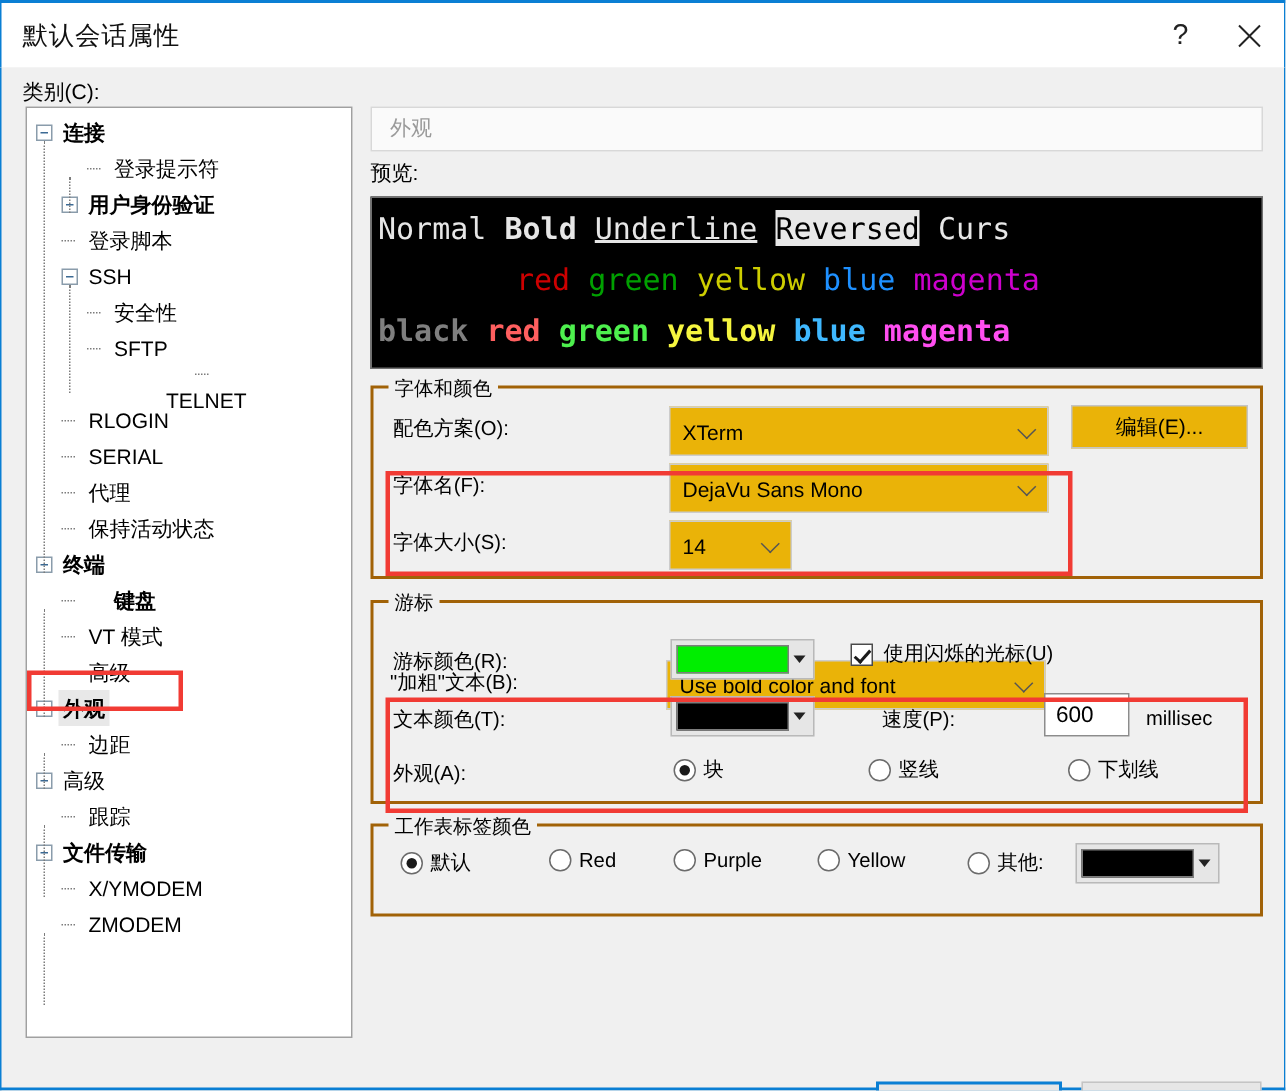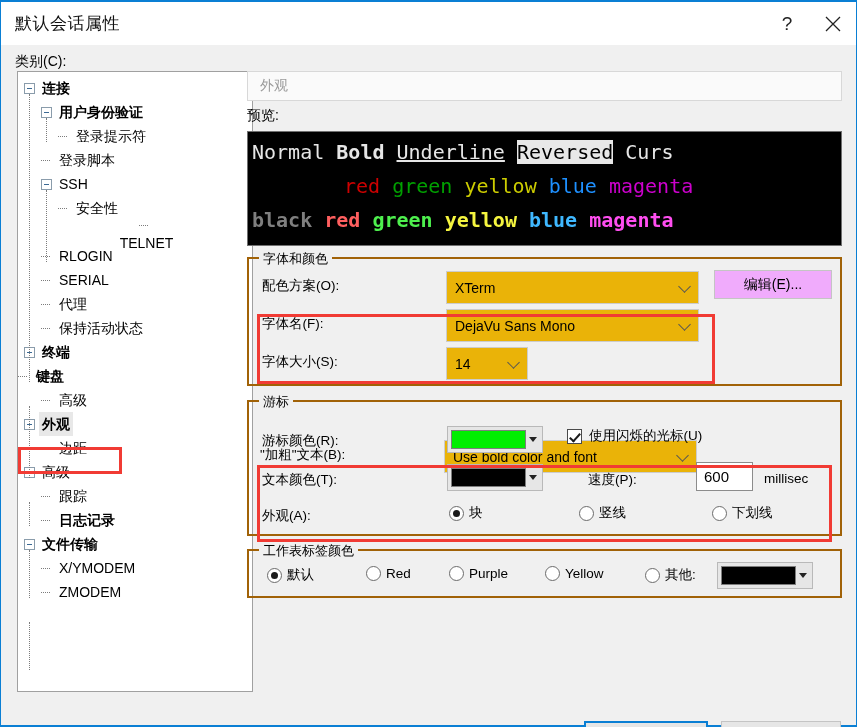--- a/index.html
+++ b/index.html
@@ -36,21 +36,21 @@
   #dialog-body {
     position:absolute; left:0; top:45px; width:857px; height:682px;
     background:#f0f0f0;
     border-left:1px solid #0a7fd4;
     border-right:1px solid #0a7fd4;
     border-bottom:2px solid #0a7fd4;
   }
   #category-label { position:absolute; left:14px; top:8px; font-size:14px; }
   
   #tree-panel {
-    position:absolute; left:16px; top:26px; width:236px; height:621px;
+    position:absolute; left:16px; top:26px; width:218px; height:621px;
     background:#fff; border:1px solid #a0a0a0; overflow:hidden;
   }
   .tree-inner { padding-top:4px; position:relative; }
   .tnode {
     position:relative; height:24px; line-height:24px;
     display:flex; align-items:center; white-space:nowrap;
     font-size:14px;
   }
   .tnode .tlabel { padding:0 3px; }
   .tnode.bold .tlabel { font-weight:bold; }
@@ -97,36 +97,36 @@
   .ul { text-decoration:underline; }
   .rev { background:#e8e8e8; color:#000; }
   
   .groupbox { position:absolute; border:2px solid #a16207; }
   .gtitle {
     position:absolute; top:-9px; left:10px; background:#f0f0f0;
     padding:0 4px; font-size:13px;
   }
   #gb-font { left:246px; top:212px; width:595px; height:129px; }
   #gb-cursor { left:246px; top:355px; width:595px; height:136px; }
-  #gb-tab { left:246px; top:504px; width:595px; height:49px; }
+  #gb-tab { left:246px; top:504px; width:595px; height:62px; }
   .flabel { position:absolute; font-size:13.5px; }
   
   .combo {
     position:absolute; background:#eab308; border:1px solid #ccc;
     height:33px; display:flex; align-items:center;
     padding-left:8px; font-size:14px;
   }
   .combo .chev {
     position:absolute; right:9px; top:50%; width:9px; height:9px;
     margin-top:-6px;
     border-right:1.6px solid #555; border-bottom:1.6px solid #555;
     transform:rotate(45deg);
   }
   .pushbtn {
-    position:absolute; background:#f0abfc; border:1px solid #c4c4c4;
+    position:absolute; background:#eab308; border:1px solid #c4c4c4;
     height:29px; display:flex; align-items:center; justify-content:center;
     font-size:14px;
   }
   
   .swatch-wrap {
     position:absolute; background:#e6e6e6; border:1px solid #b9b9b9;
     display:flex; align-items:center; padding:3px;
   }
   .swatch { flex:1 1 auto; height:100%; border:1px solid #7d7d7d; }
   .swatch-arrow {
@@ -196,39 +196,43 @@
 <div id="dialog-body">
 
   <div id="category-label">类别(C):</div>
 
   <div id="tree-panel">
     <div class="tree-inner" id="tree-inner">
         <div class="tnode bold" style="padding-left: 6px;">
           <span class="expander"></span>
           <span class="tlabel">连接</span>
         </div>
+        <div class="tnode" style="padding-left: 40px;">
+          <span class="leafdash"></span>
+          <span class="tlabel">登录提示符</span>
+        </div>
         <div class="tnode bold" style="padding-left: 23px;">
           <span class="expander"></span>
           <span class="tlabel">用户身份验证</span>
         </div>
+        <div class="tnode" style="padding-left: 23px;">
+          <span class="leafdash"></span>
+          <span class="tlabel">登录脚本</span>
+        </div>
+        <div class="tnode" style="padding-left: 23px;">
+          <span class="expander"></span>
+          <span class="tlabel">SSH</span>
+        </div>
         <div class="tnode" style="padding-left: 40px;">
           <span class="leafdash"></span>
-          <span class="tlabel">登录提示符</span>
-        </div>
-        <div class="tnode" style="padding-left: 23px;">
-          <span class="leafdash"></span>
-          <span class="tlabel">登录脚本</span>
-        </div>
-        <div class="tnode" style="padding-left: 23px;">
-          <span class="expander"></span>
-          <span class="tlabel">SSH</span>
+          <span class="tlabel">安全性</span>
         </div>
         <div class="tnode" style="padding-left: 40px;">
           <span class="leafdash"></span>
-          <span class="tlabel">安全性</span>
+          <span class="tlabel">SFTP</span>
         </div>
         <div class="tnode" style="padding-left: 23px; flex-direction: column;">
           <span class="leafdash"></span>
           <span class="tlabel">TELNET</span>
         </div>
         <div class="tnode" style="padding-left: 23px;">
           <span class="leafdash"></span>
           <span class="tlabel">RLOGIN</span>
         </div>
         <div class="tnode" style="padding-left: 23px;">
@@ -240,47 +244,47 @@
           <span class="tlabel">代理</span>
         </div>
         <div class="tnode" style="padding-left: 23px;">
           <span class="leafdash"></span>
           <span class="tlabel">保持活动状态</span>
         </div>
         <div class="tnode bold" style="padding-left: 6px;">
           <span class="expander"></span>
           <span class="tlabel">终端</span>
         </div>
-        <div class="tnode bold" style="">
+        <div class="tnode bold" style="padding-left: 23px; gap: 17px;">
           <span class="leafdash"></span>
           <span class="tlabel">键盘</span>
         </div>
         <div class="tnode" style="padding-left: 23px;">
           <span class="leafdash"></span>
+          <span class="tlabel">VT 模式</span>
+        </div>
+        <div class="tnode" style="padding-left: 23px;">
+          <span class="leafdash"></span>
           <span class="tlabel">高级</span>
         </div>
         <div class="tnode bold sel" style="padding-left: 6px;">
           <span class="expander"></span>
           <span class="tlabel">外观</span>
         </div>
         <div class="tnode" style="padding-left: 23px;">
           <span class="leafdash"></span>
           <span class="tlabel">边距</span>
         </div>
         <div class="tnode" style="padding-left: 6px;">
           <span class="expander"></span>
           <span class="tlabel">高级</span>
         </div>
         <div class="tnode" style="padding-left: 23px;">
           <span class="leafdash"></span>
           <span class="tlabel">跟踪</span>
-        </div>
-        <div class="tnode bold" style="padding-left: 23px;">
-          <span class="leafdash"></span>
-          <span class="tlabel">日志记录</span>
         </div>
         <div class="tnode bold" style="padding-left: 6px;">
           <span class="expander"></span>
           <span class="tlabel">文件传输</span>
         </div>
         <div class="tnode" style="padding-left: 23px;">
           <span class="leafdash"></span>
           <span class="tlabel">X/YMODEM</span>
         </div>
         <div class="tnode" style="padding-left: 23px;">

